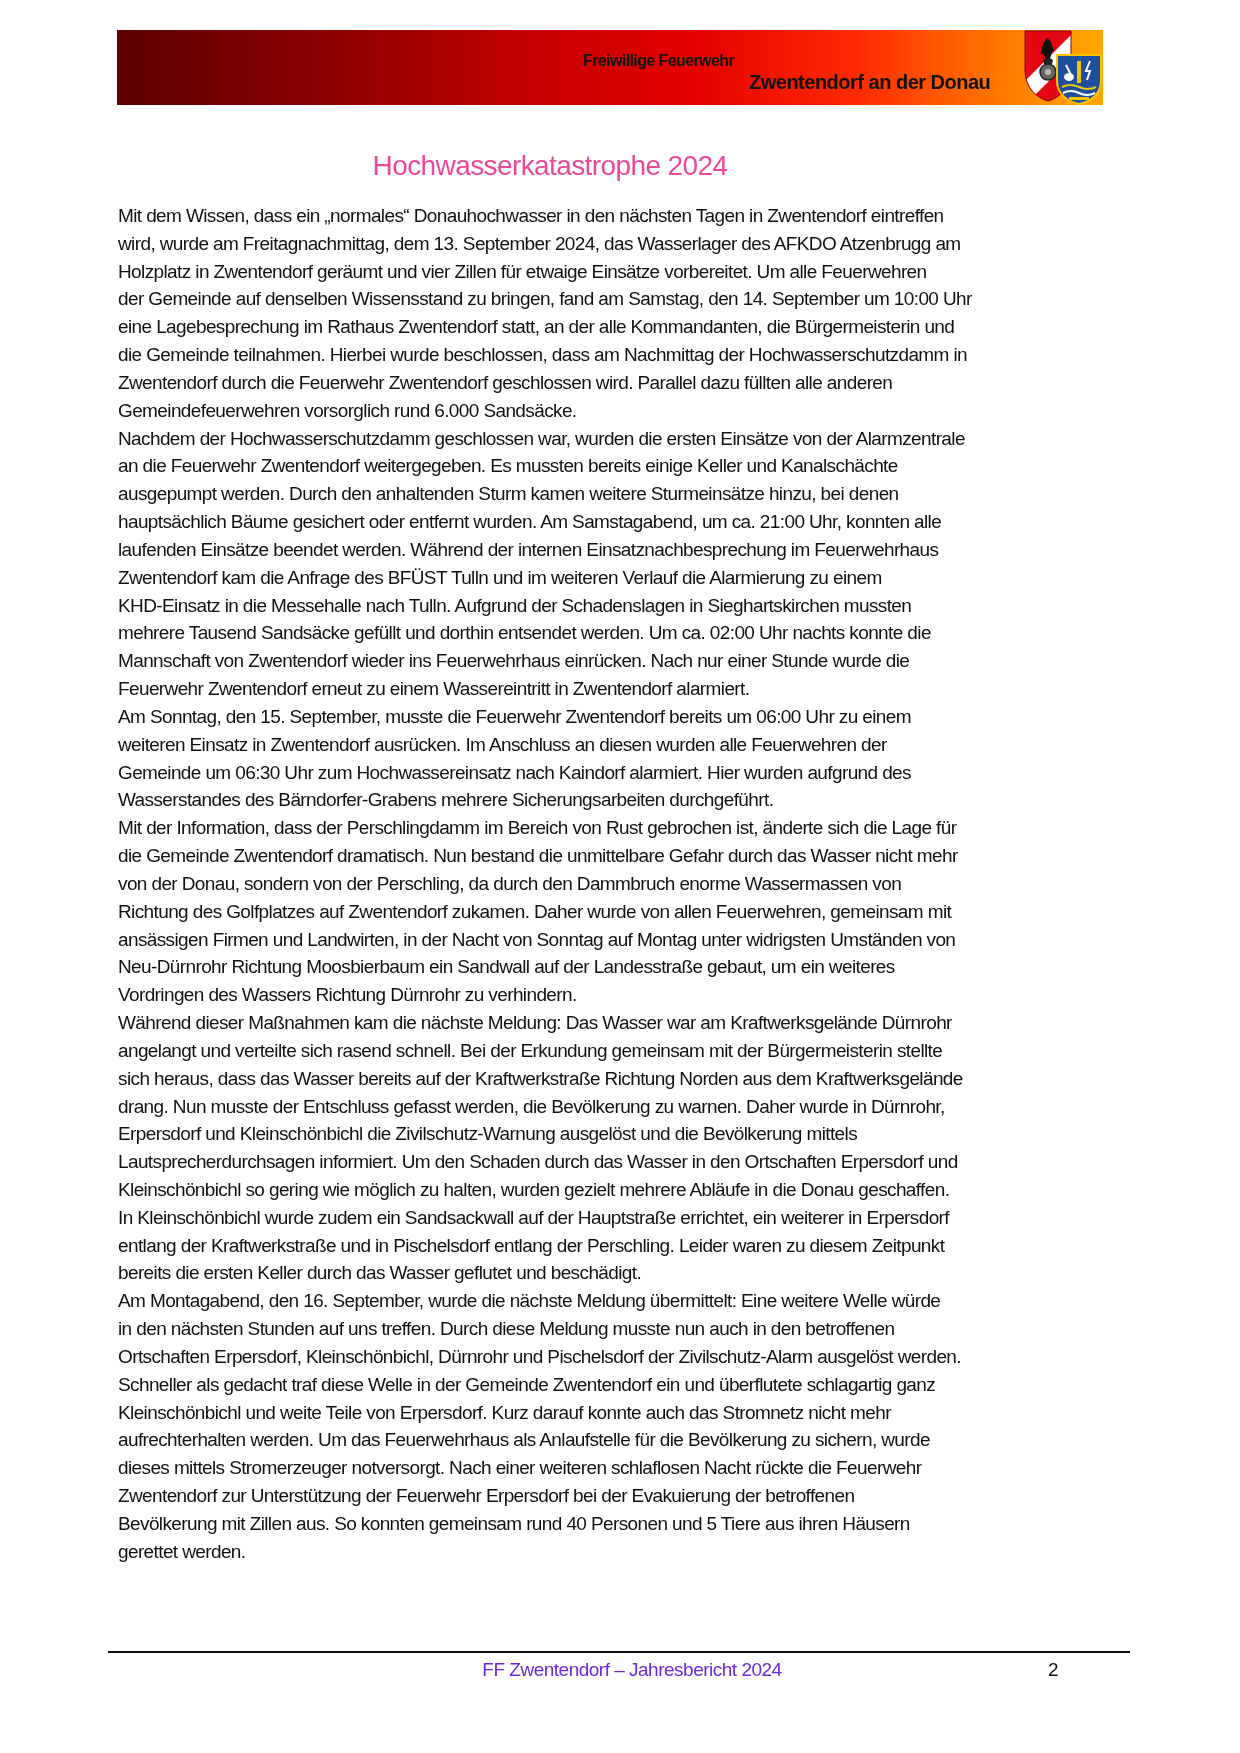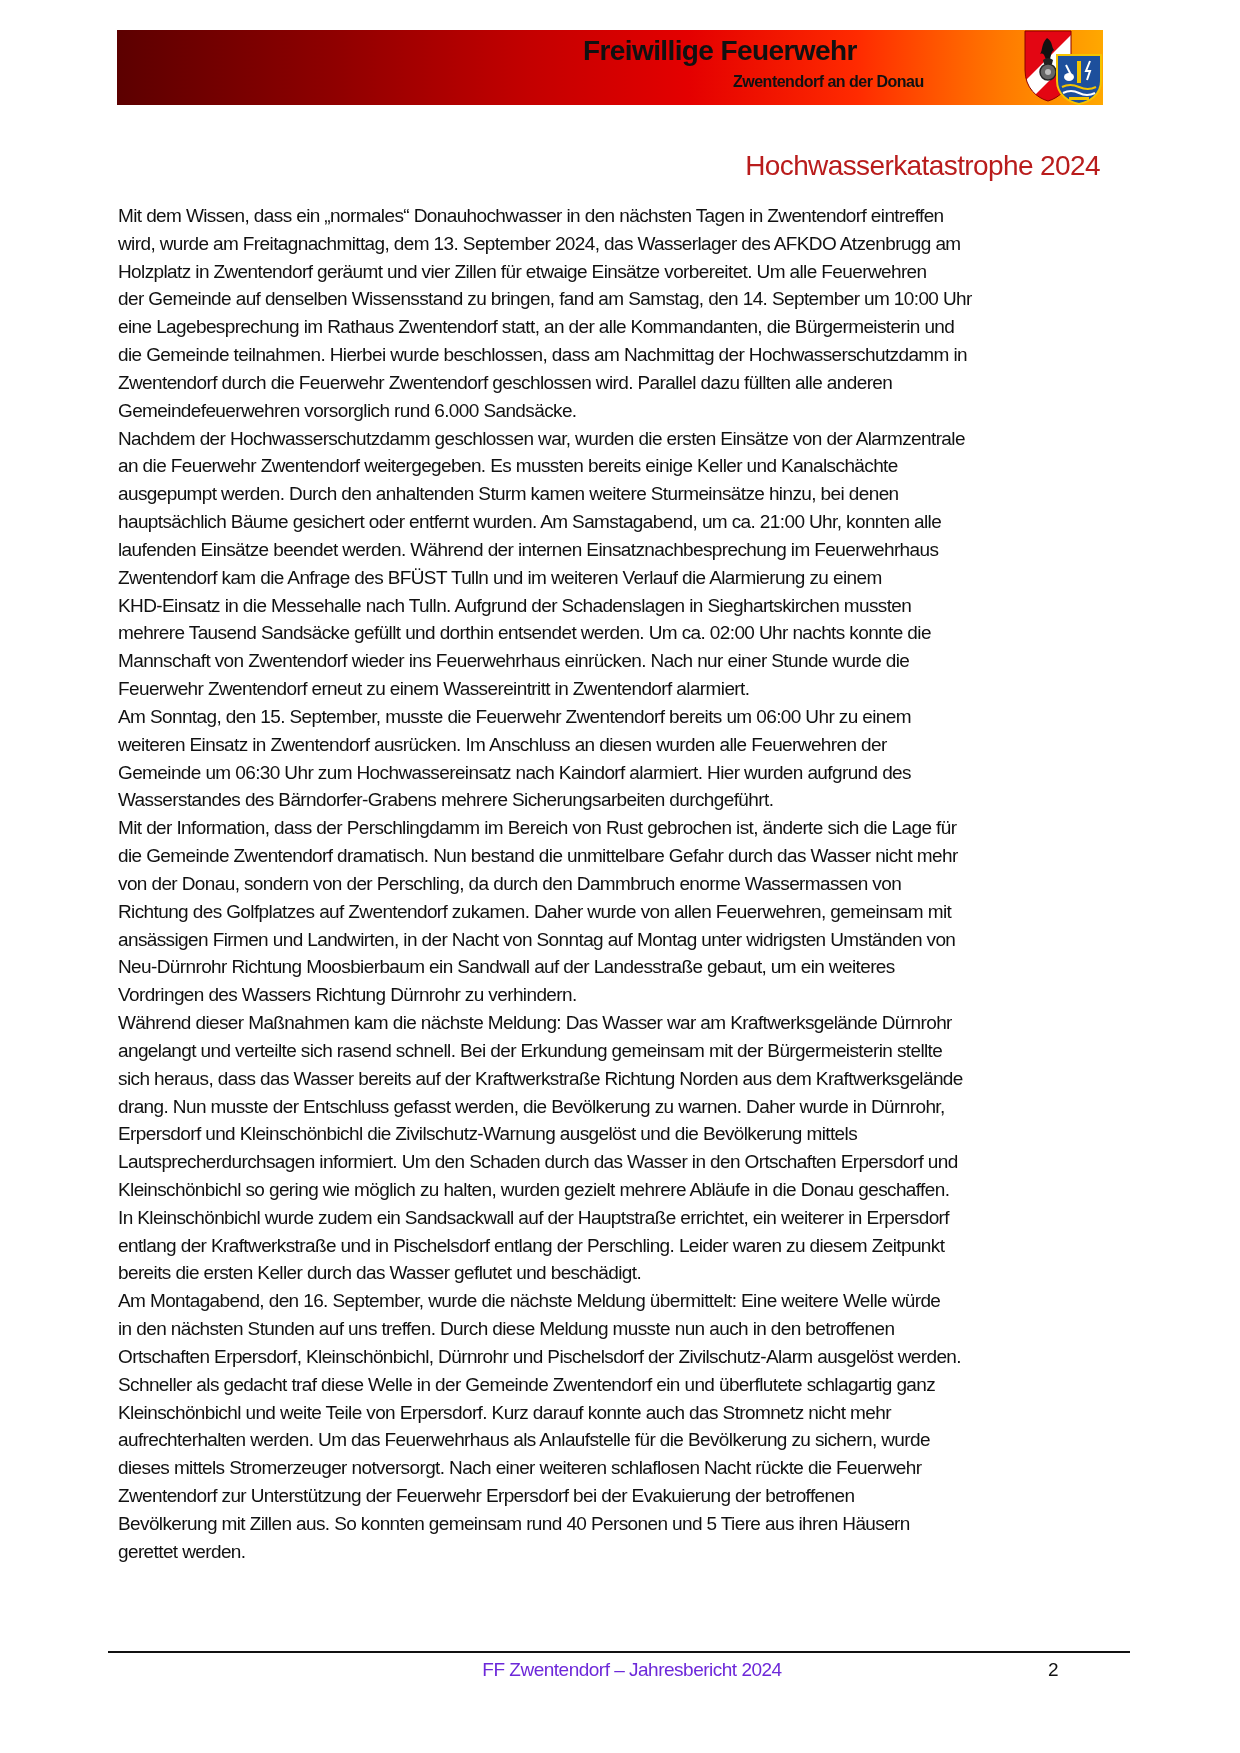--- a/index.html
+++ b/index.html
@@ -4,29 +4,29 @@
   <style>
     html, body { margin: 0; padding: 0; background: #ffffff; }
     body { width: 1240px; height: 1753px; position: relative; overflow: hidden;
            font-family: "Liberation Sans", sans-serif; color: #111; }
 
     .header { position: absolute; left: 117px; top: 30px; width: 986px; height: 75px;
               background: linear-gradient(90deg, #5c0000 0%, #8f0000 22%, #c40000 42%, #e40000 58%, #ff2a00 75%, #ff7a00 90%, #ffa800 100%);
               overflow: hidden; }
     .header-title { position: absolute; left: 20px; top: 10px; font-size: 40px; font-weight: bold;
                     color: #ececec; letter-spacing: -0.5px; white-space: nowrap; line-height: 50px; }
-    .org-name { position: absolute; left: 466px; top: 5px; font-size: 28px; font-weight: bold;
+    .org-name { position: absolute; left: 466px; top: 15px; font-size: 16px; font-weight: bold;
                 color: #111; white-space: nowrap; letter-spacing: -0.6px; line-height: 32px; }
-    .org-place { position: absolute; left: 616px; top: 38px; font-size: 16px; font-weight: bold;
+    .org-place { position: absolute; left: 632px; top: 38px; font-size: 20px; font-weight: bold;
                  color: #111; white-space: nowrap; letter-spacing: -0.5px; line-height: 28px; }
     .crest-wrap { position: absolute; left: 906px; top: 0; width: 80px; height: 75px; }
     .crest-wrap svg { position: absolute; left: 0; top: 0; }
 
-    .doc-title { position: absolute; left: 0; width: 1100px; top: 148px; text-align: right;
-                 font-size: 28px; color: #b91c1c; letter-spacing: -0.6px; white-space: nowrap; line-height: 36px; }
+    .doc-title { position: absolute; left: 0; width: 1100px; top: 148px; text-align: center;
+                 font-size: 28px; color: #ec4899; letter-spacing: -0.6px; white-space: nowrap; line-height: 36px; }
 
     .body-text { position: absolute; left: 118px; top: 202px; width: 1010px; }
     .line { display: block; font-size: 19.2px; line-height: 27.83px; height: 27.83px;
             white-space: nowrap; letter-spacing: -0.62px; color: #111; }
 
     .footer-rule { position: absolute; left: 108px; top: 1651px; width: 1022px; height: 2px; background: #111; }
     .footer-text { position: absolute; left: 12px; width: 1240px; top: 1657px; text-align: center;
                    font-size: 19px; color: #6d28d9; letter-spacing: -0.5px; white-space: nowrap; line-height: 26px; }
     .page-number { position: absolute; left: 1048px; top: 1657px; font-size: 19px; color: #111;
                    white-space: nowrap; line-height: 26px; }

